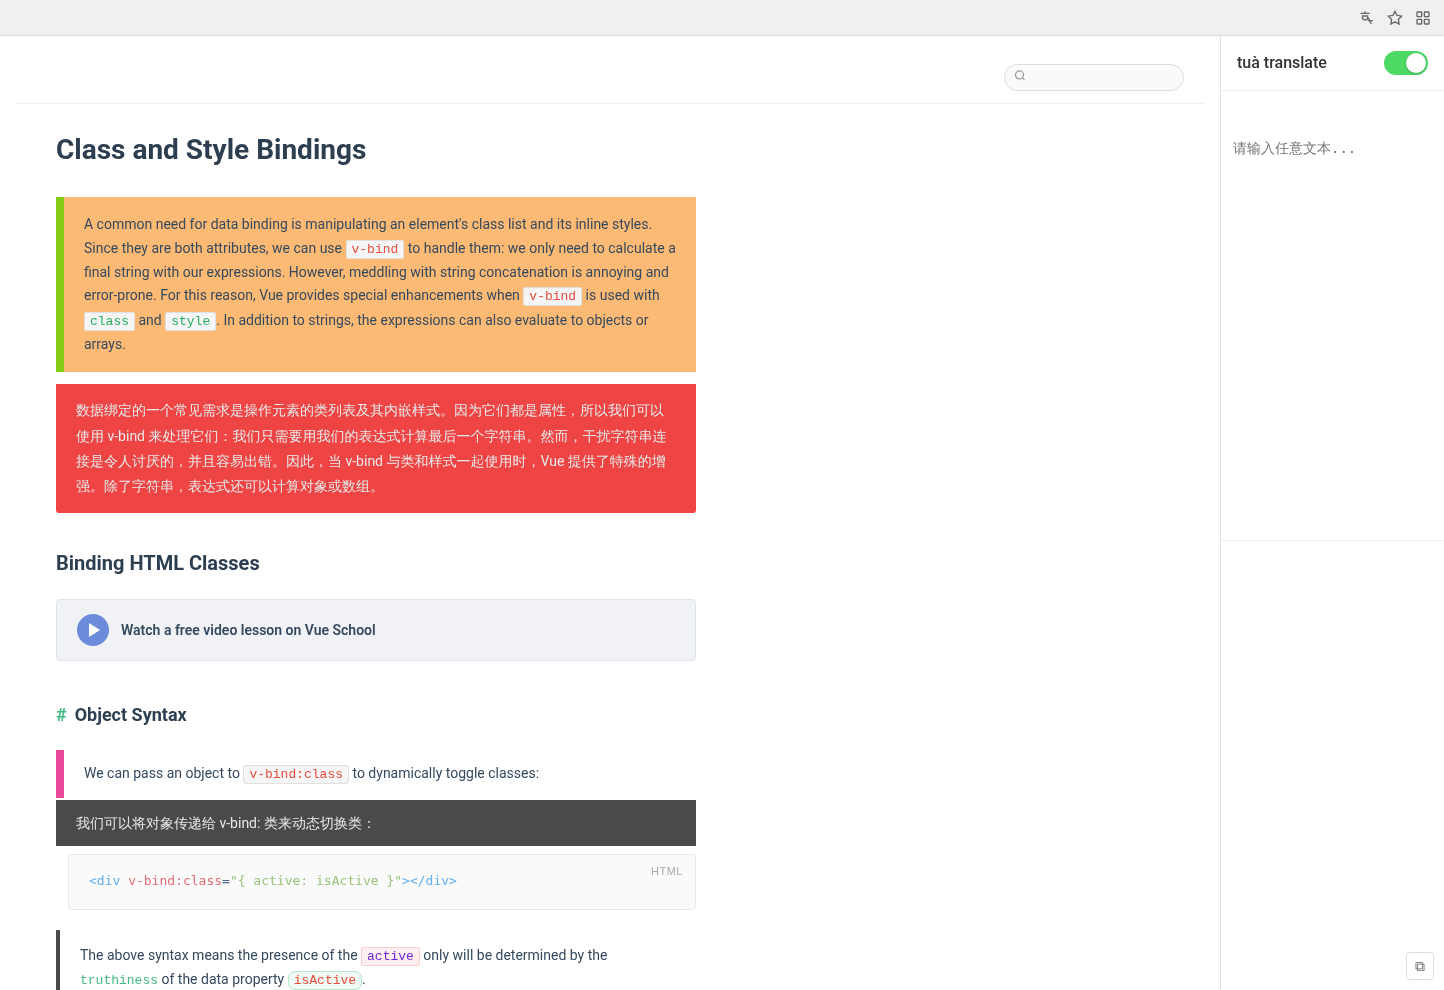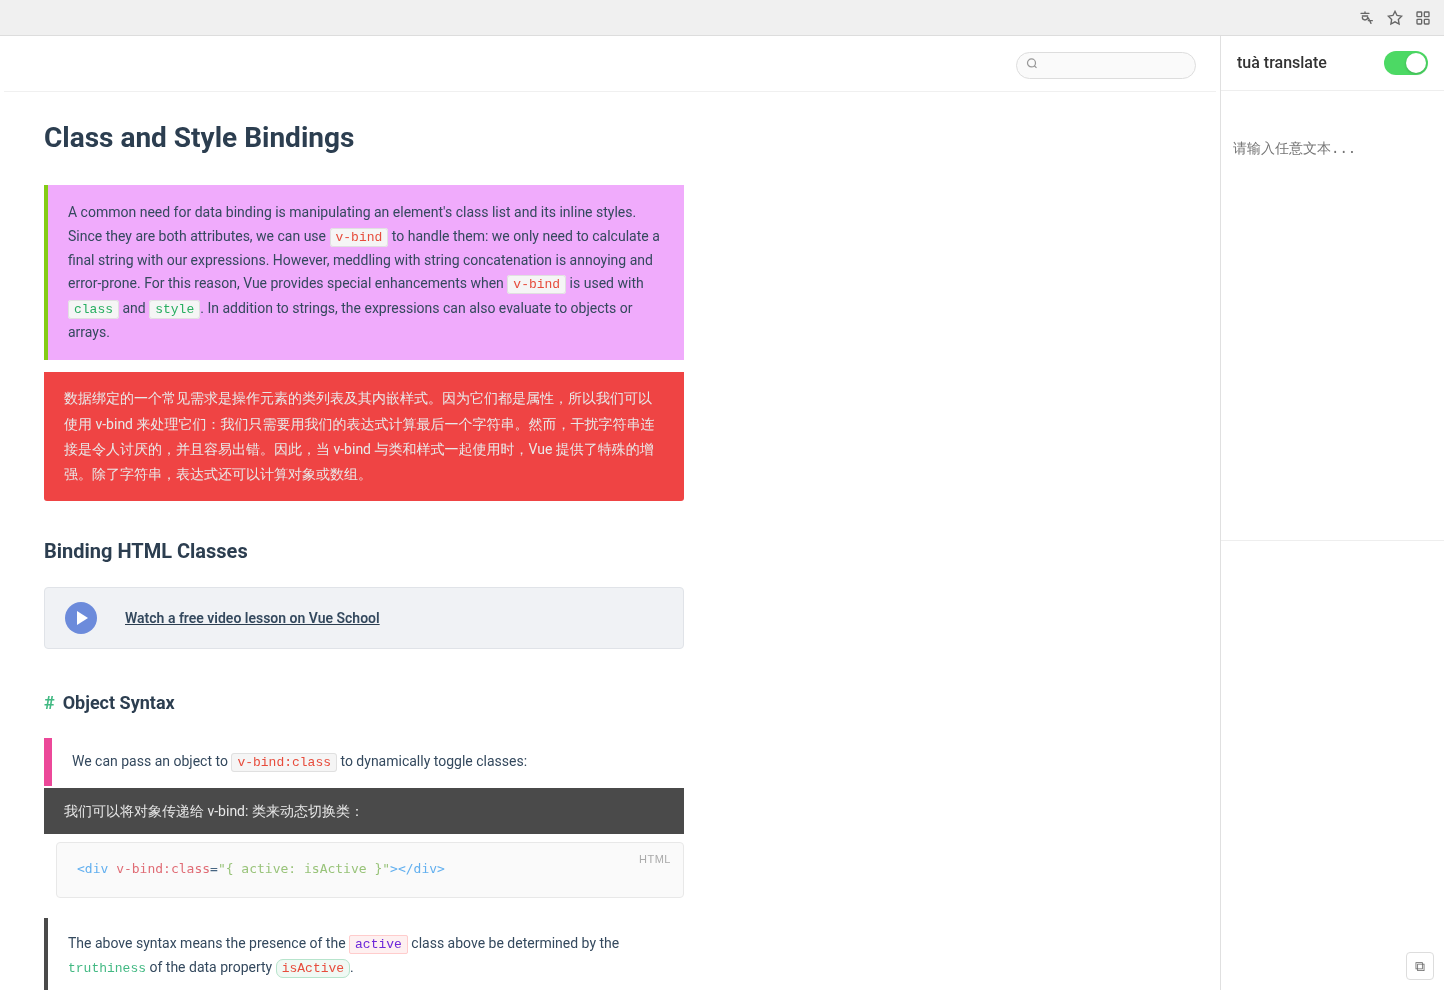--- a/index.html
+++ b/index.html
@@ -29,21 +29,21 @@
     .main-layout {
       display: flex;
       height: calc(990px - 36px);
       overflow: hidden;
     }
 
     
     .content-area {
       flex: 1;
       overflow-y: auto;
-      padding: 4px;
+      padding: 16px;
     }
 
     
     .search-bar-area {
       display: flex;
       justify-content: flex-end;
       padding: 12px 20px;
       background: #fff;
       border-bottom: 1px solid #f0f0f0;
     }
@@ -78,23 +78,23 @@
     }
 
     .page-title {
       font-size: 28px;
       font-weight: 700;
       color: #2c3e50;
       margin-bottom: 24px;
     }
 
     .description-block {
-      border-left: 4px solid #84cc16;
+      border-left: 8px solid #84cc16;
       padding: 16px 20px;
-      background: #f0abfc;
+      background: #fdba74;
       margin-bottom: 12px;
       font-size: 14px;
       color: #34495e;
       line-height: 1.7;
     }
 
     .translation-block {
       background: #ef4444;
       color: #e8e8e8;
       padding: 14px 20px;
@@ -127,23 +127,22 @@
     }
 
     
     .video-lesson-banner {
       background: #f0f2f5;
       border: 1px solid #e0e3e8;
       border-radius: 4px;
       padding: 14px 20px;
       display: flex;
       align-items: center;
-      gap: 28px;
+      gap: 12px;
       margin-bottom: 30px;
-      text-decoration: underline;
     }
     .play-button {
       width: 32px;
       height: 32px;
       background: #6c8bdb;
       border-radius: 50%;
       display: flex;
       align-items: center;
       justify-content: center;
       flex-shrink: 0;
@@ -423,21 +422,21 @@
       </div>
 
       <div class="code-block">
         <span class="code-lang-label">HTML</span>
         <code>
           <span class="code-tag">&lt;div</span> <span class="code-attr">v-bind:class</span>=<span class="code-string">"{ active: isActive }"</span><span class="code-tag">&gt;&lt;/div&gt;</span>
         </code>
       </div>
 
       <div class="bottom-description">
-        <span>The above syntax means the presence of the </span><code class="active-code">active</code><span> class above be determined by the </span><code class="truthiness-code">truthiness</code><span> of the data property </span><code class="isActive-code">isActive</code><span>.</span>
+        <span>The above syntax means the presence of the </span><code class="active-code">active</code><span> only will be determined by the </span><code class="truthiness-code">truthiness</code><span> of the data property </span><code class="isActive-code">isActive</code><span>.</span>
       </div>
 
     </div>
   </div>
 
   <div class="translate-panel">
 
     <div class="translate-header">
       <span class="translate-title">tuà translate</span>
       <div class="toggle-switch">

